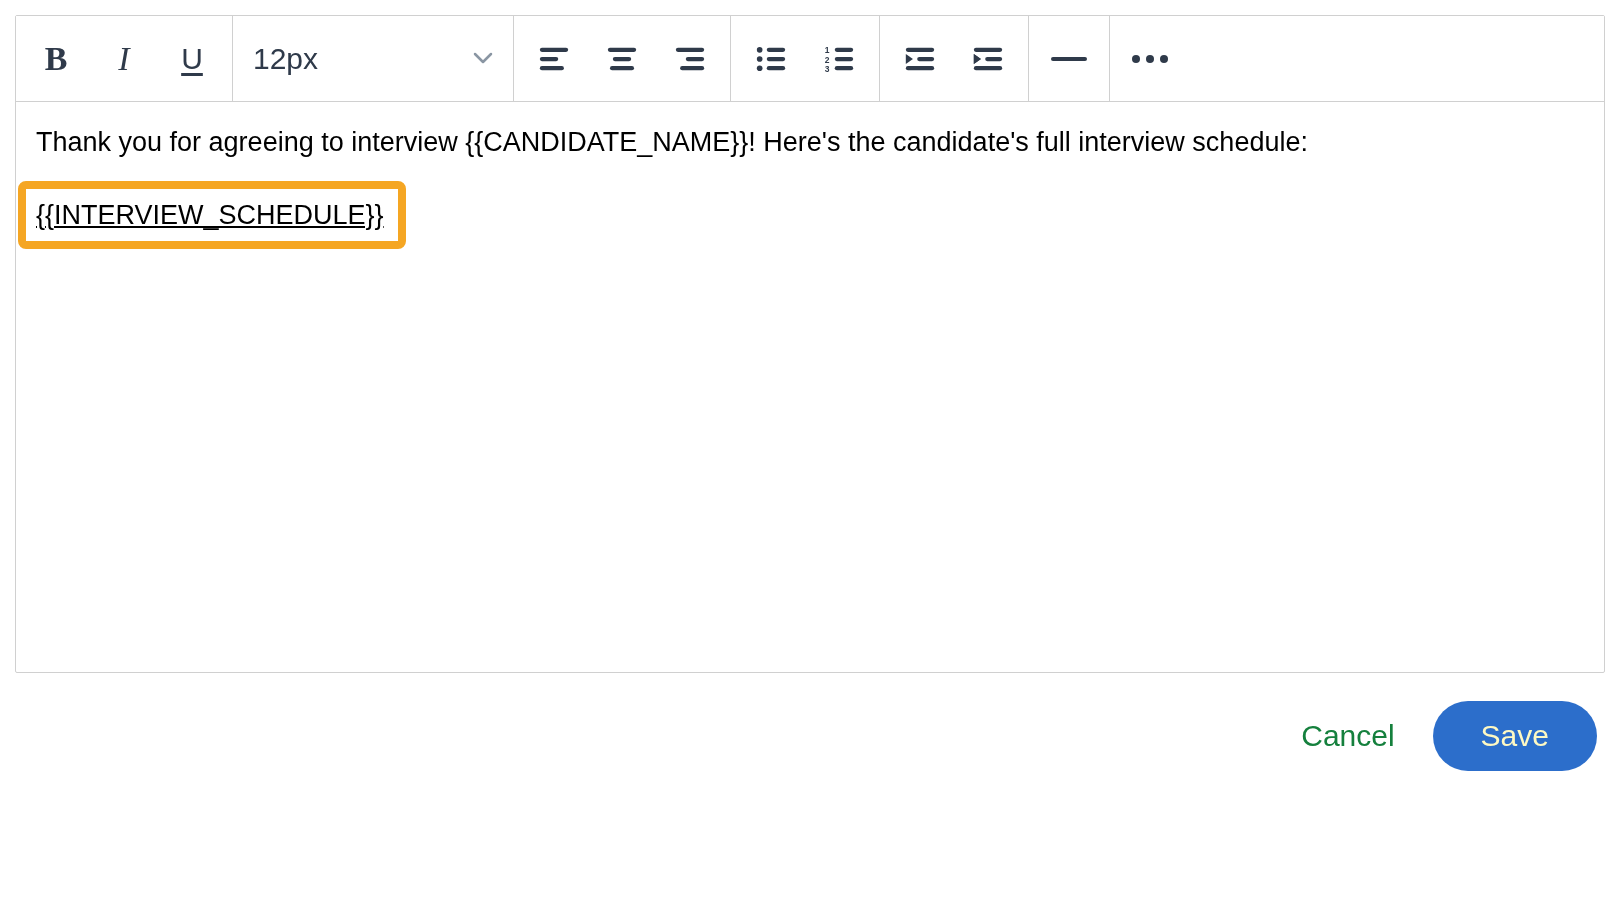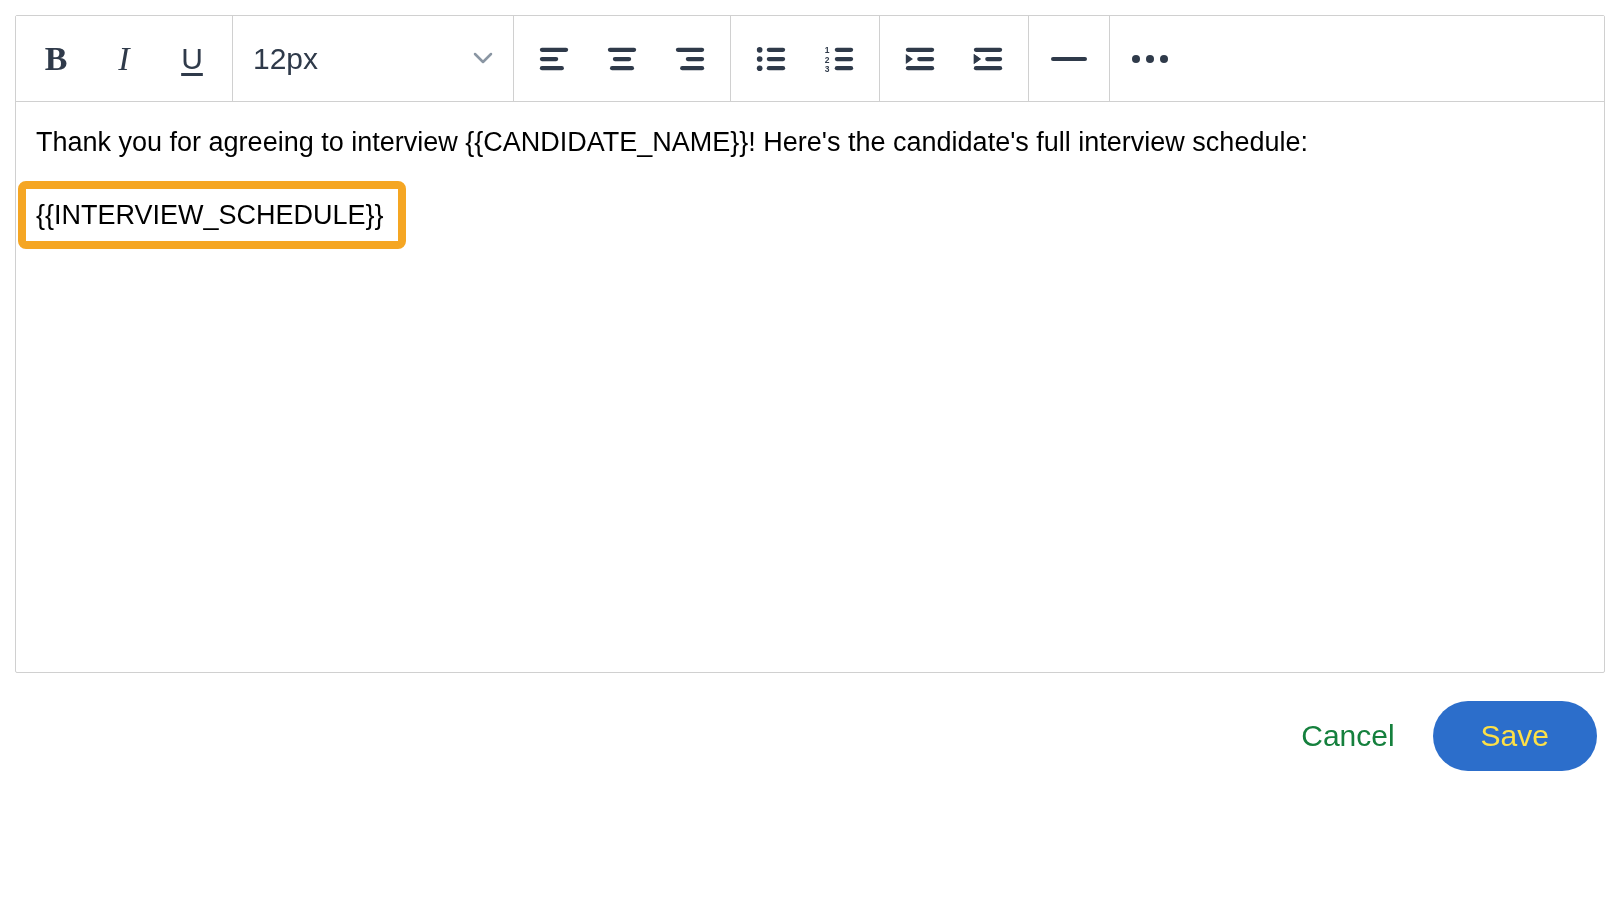--- a/index.html
+++ b/index.html
@@ -110,38 +110,39 @@
     .editor-content p {
       margin-bottom: 18px;
     }
     .highlight-box {
       display: inline-block;
       border: 8px solid #f5a623;
       border-radius: 8px;
       padding: 6px 14px 6px 10px;
       margin-left: -18px;
       margin-bottom: 18px;
+      text-decoration: underline;
     }
     .actions-bar {
       display: flex;
       justify-content: flex-end;
       padding: 28px 8px 10px 8px;
       gap: 38px;
     }
     .cancel-btn {
       background: none;
       border: none;
       color: #15803d;
       font-size: 30px;
       cursor: pointer;
       font-weight: 400;
     }
     .save-btn {
       background: #2c6ecb;
-      color: #fde047;
+      color: #fef9c3;
       border: none;
       font-size: 30px;
       padding: 18px 48px;
       border-radius: 40px;
       cursor: pointer;
       font-weight: 400;
     }
   </style>
 </head>
 <body>

